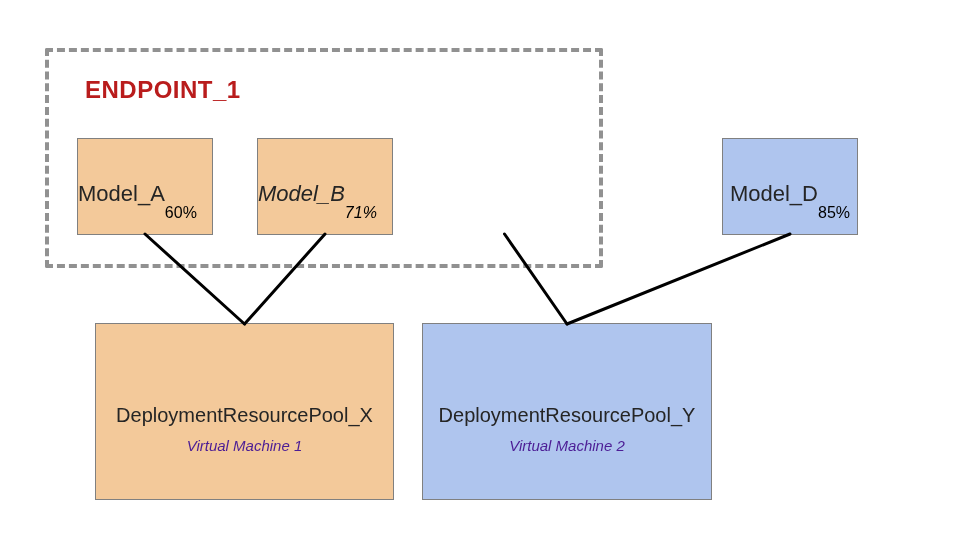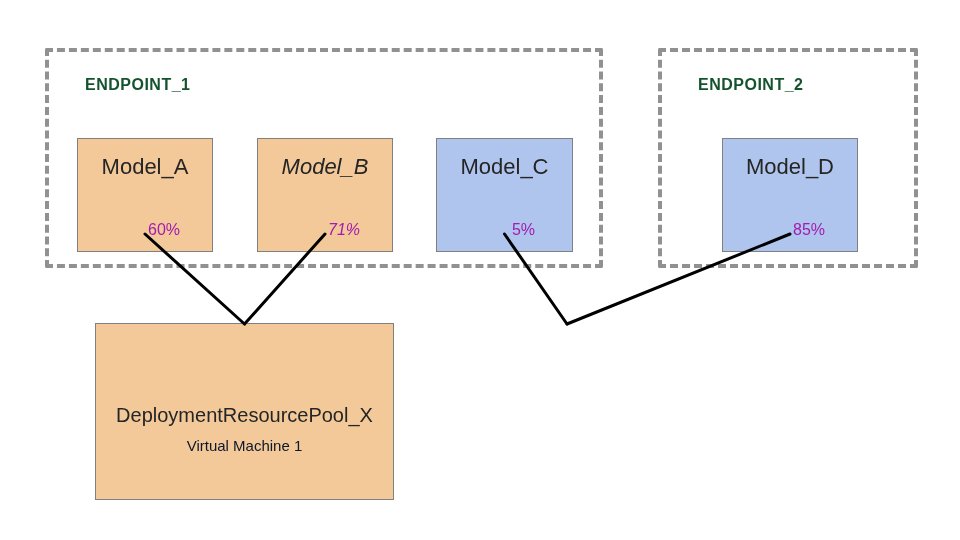--- a/index.html
+++ b/index.html
@@ -18,101 +18,98 @@
   .endpoint{
     position:absolute;
     border:4px dashed var(--dash-border);
     border-radius:2px;
     background:transparent;
   }
   .endpoint-1{left:45px;top:48px;width:558px;height:220px;}
   .endpoint-2{left:658px;top:48px;width:260px;height:220px;}
   .endpoint-label{
     position:absolute;left:36px;top:24px;
-    font-size:16px;font-weight:bold;color:#14532d;
+    font-size:24px;font-weight:bold;color:#b91c1c;
     letter-spacing:0.5px;
   }
 
   
   .model-box{
     position:absolute;
-    width:136px;height:114px;
+    width:136px;height:97px;
     border:1.5px solid var(--box-border);
-    display:flex;flex-direction:column;align-items:center;
+    display:flex;flex-direction:row;align-items:center;
     z-index:2;
   }
   .model-box.orange{background:var(--orange);}
   .model-box.blue{background:var(--blue);}
   .model-a{left:77px;top:138px;}
   .model-b{left:257px;top:138px;font-style:italic;}
   .model-c{left:436px;top:138px;width:137px;}
   .model-d{left:722px;top:138px;justify-content:center;}
   .model-name{margin-top:15px;font-size:22px;color:#252525;}
-  .model-traffic{margin-top:auto;margin-bottom:12px;font-size:16px;color:#a21caf;margin-left:38px;}
+  .model-traffic{margin-top:auto;margin-bottom:12px;font-size:16px;color:#000000;}
 
   
   .pool-box{
     position:absolute;
     height:177px;
     border:1.5px solid var(--box-border);
     display:flex;flex-direction:column;align-items:center;justify-content:center;
     padding-top:34px;
     z-index:2;
   }
   .pool-box.orange{background:var(--orange);}
   .pool-box.blue{background:var(--blue);}
   .pool-x{left:95px;top:323px;width:299px;}
   .pool-y{left:422px;top:323px;width:290px;}
   .pool-name{font-size:20px;color:#252525;}
-  .pool-machine{margin-top:10px;font-size:15px;color:#0f172a;}
+  .pool-machine{margin-top:10px;font-size:15px;color:#4c1d95;font-style:italic;}
 
   
   #connectors{
     position:absolute;left:0;top:0;width:960px;height:540px;
     pointer-events:none;z-index:3;
   }
 </style>
 </head>
 <body>
 
 <div class="canvas" id="canvas">
 
   <div class="endpoint endpoint-1">
     <div class="endpoint-label">ENDPOINT_1</div>
   </div>
 
-  <div class="endpoint endpoint-2">
-    <div class="endpoint-label">ENDPOINT_2</div>
-  </div>
 
   <div class="model-box orange model-a">
     <div class="model-name">Model_A</div>
     <div class="model-traffic">60%</div>
   </div>
 
   <div class="model-box orange model-b">
     <div class="model-name">Model_B</div>
     <div class="model-traffic">71%</div>
   </div>
 
-  <div class="model-box blue model-c">
-    <div class="model-name">Model_C</div>
-    <div class="model-traffic">5%</div>
-  </div>
 
   <div class="model-box blue model-d">
     <div class="model-name">Model_D</div>
     <div class="model-traffic">85%</div>
   </div>
 
   <div class="pool-box orange pool-x">
     <div class="pool-name">DeploymentResourcePool_X</div>
     <div class="pool-machine">Virtual Machine 1</div>
   </div>
 
+  <div class="pool-box blue pool-y">
+    <div class="pool-name">DeploymentResourcePool_Y</div>
+    <div class="pool-machine">Virtual Machine 2</div>
+  </div>
 
   <svg id="connectors" xmlns="http://www.w3.org/2000/svg">
       <line x1="145" y1="234" x2="244.5" y2="324" stroke="#000000" stroke-width="3" stroke-linecap="round"></line>
       <line x1="325" y1="234" x2="244.5" y2="324" stroke="#000000" stroke-width="3" stroke-linecap="round"></line>
       <line x1="504.5" y1="234" x2="567" y2="324" stroke="#000000" stroke-width="3" stroke-linecap="round"></line>
       <line x1="790" y1="234" x2="567" y2="324" stroke="#000000" stroke-width="3" stroke-linecap="round"></line>
     </svg>
 
 </div>
 

